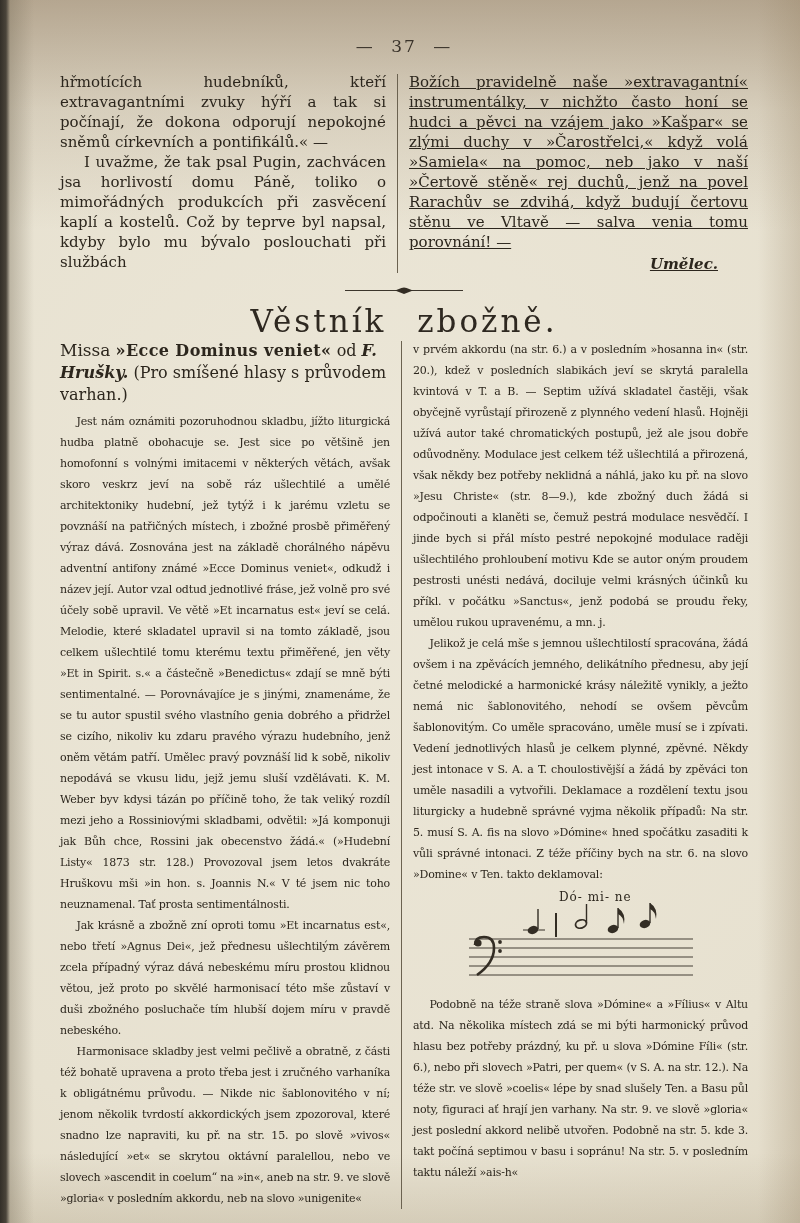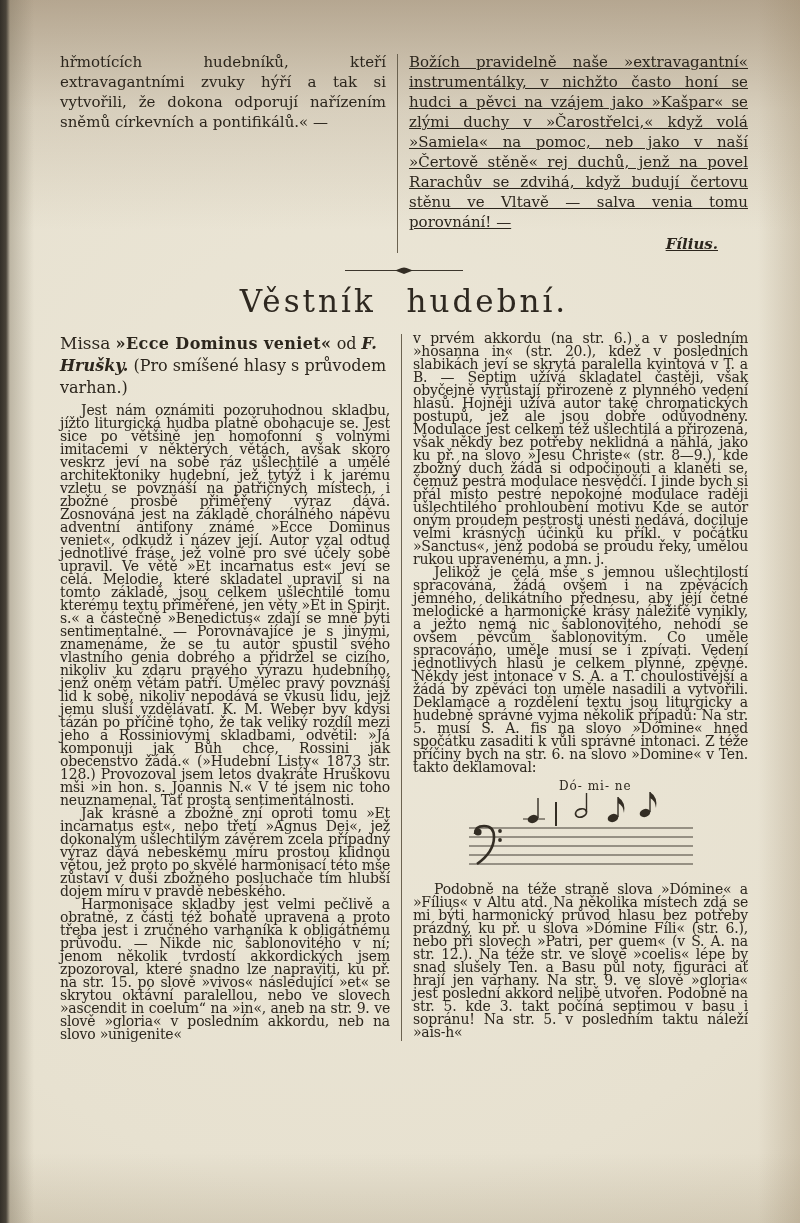--- a/index.html
+++ b/index.html
@@ -44,24 +44,24 @@
     position:absolute;left:50%;top:50%;transform:translate(-50%,-50%);
     width:18px;height:7px;background:#332d24;
     clip-path:polygon(0 50%,50% 0,100% 50%,50% 100%);
   }
 
   
   .bulletin-title{
     margin:8px 0 0;text-align:center;font-weight:normal;
     font-size:31px;letter-spacing:3px;word-spacing:18px;color:#2e2820;
   }
-  .art-cols{margin-top:13px;}
+  .art-cols{}
   .acol-left{width:330px;}
   .acol-right{flex:1;}
-  .ap{margin:0;font-size:14px;line-height:13px;letter-spacing:-0.2px;}
+  .ap{margin:0;font-size:11px;line-height:21px;letter-spacing:-0.2px;}
   .ap.indent{text-indent:1.5em;}
 
   .art-heading{
     margin:0 0 5px;font-weight:normal;text-align:left;
     font-size:16px;line-height:22px;
   }
   .h-lead{font-size:17px;}
   .h-title{font-weight:bold;letter-spacing:.4px;}
   .h-author{font-weight:bold;font-style:italic;}
 
@@ -70,50 +70,52 @@
   .lyrics{padding-left:96px;font-size:12px;letter-spacing:1px;color:#2c261d;white-space:nowrap;}
   .music-figure svg{display:block;margin-top:-3px;}
   .ink{stroke:#332d24;}
   .inkfill{fill:#332d24;}
 </style>
 </head>
 <body>
 
 <div class="page">
 
+  <div class="page-number">— 37 —</div>
 
   <div class="cols top-cols">
     <div class="col tcol-left">
-      <p class="tp">hřmotících hudebníků, kteří extravagantními zvuky hýří a tak si vytvořili, že dokona odporují nařízením sněmů církevních a pontifikálů.« —</p>
+      <p class="tp">hřmotících hudebníků, kteří extravagantními zvuky hýří a tak si počínají, že dokona odporují nepokojné sněmů církevních a pontifikálů.« —</p>
+      <p class="tp indent">I uvažme, že tak psal Pugin, zachvácen jsa horlivostí domu Páně, toliko o mimořádných produkcích při zasvěcení kaplí a kostelů. Což by teprve byl napsal, kdyby bylo mu bývalo poslouchati při službách</p>
     </div>
     <div class="vrule"></div>
     <div class="col tcol-right">
       <p class="tp">Božích pravidelně naše »extravagantní« instrumentálky, v nichžto často honí se hudci a pěvci na vzájem jako »Kašpar« se zlými duchy v »Čarostřelci,« když volá »Samiela« na pomoc, neb jako v naší »Čertově stěně« rej duchů, jenž na povel Rarachův se zdvihá, když budují čertovu stěnu ve Vltavě — salva venia tomu porovnání! —</p>
-      <p class="signature">Fílius.</p>
+      <p class="signature">Umělec.</p>
     </div>
   </div>
 
   <div class="divider">
     <span class="diamond"></span>
   </div>
 
-  <h1 class="bulletin-title">Věstník hudební.</h1>
+  <h1 class="bulletin-title">Věstník zbožně.</h1>
 
   <div class="cols art-cols">
 
     <div class="col acol-left">
       <h2 class="art-heading">
         <span class="h-lead">Missa</span>
         <span class="h-title">»Ecce Dominus veniet«</span>
         <span class="h-od">od</span>
         <span class="h-author">F. Hrušky.</span>
         <span class="h-sub">(Pro smíšené hlasy s průvodem varhan.)</span>
       </h2>
       <p class="ap indent">Jest nám oznámiti pozoruhodnou skladbu, jížto liturgická hudba platně obohacuje se. Jest sice po většině jen homofonní s volnými imitacemi v některých větách, avšak skoro veskrz jeví na sobě ráz ušlechtilé a umělé architektoniky hudební, jež tytýž i k jarému vzletu se povznáší na patřičných místech, i zbožné prosbě přiměřený výraz dává. Zosnována jest na základě chorálného nápěvu adventní antifony známé »Ecce Dominus veniet«, odkudž i název její. Autor vzal odtud jednotlivé fráse, jež volně pro své účely sobě upravil. Ve větě »Et incarnatus est« jeví se celá. Melodie, které skladatel upravil si na tomto základě, jsou celkem ušlechtilé tomu kterému textu přiměřené, jen věty »Et in Spirit. s.« a částečně »Benedictus« zdají se mně býti sentimentalné. — Porovnávajíce je s jinými, znamenáme, že se tu autor spustil svého vlastního genia dobrého a přidržel se cizího, nikoliv ku zdaru pravého výrazu hudebního, jenž oněm větám patří. Umělec pravý povznáší lid k sobě, nikoliv nepodává se vkusu lidu, jejž jemu sluší vzdělávati. K. M. Weber byv kdysi tázán po příčině toho, že tak veliký rozdíl mezi jeho a Rossiniovými skladbami, odvětil: »Já komponuji jak Bůh chce, Rossini jak obecenstvo žádá.« (»Hudební Listy« 1873 str. 128.) Provozoval jsem letos dvakráte Hruškovu mši »in hon. s. Joannis N.« V té jsem nic toho neuznamenal. Tať prosta sentimentálnosti.</p>
-      <p class="ap indent">Jak krásně a zbožně zní oproti tomu »Et incarnatus est«, nebo třetí »Agnus Dei«, jež dokonalým ušlechtilým závěrem zcela případný výraz dává nebeskému míru prostou klidnou větou, jež proto po skvělé harmonisací této mše zůstaví v duši zbožného posluchače tím hlubší dojem míru v pravdě nebeského.</p>
+      <p class="ap indent">Jak krásně a zbožně zní oproti tomu »Et incarnatus est«, nebo třetí »Agnus Dei«, jež přednesu ušlechtilým závěrem zcela případný výraz dává nebeskému míru prostou klidnou větou, jež proto po skvělé harmonisací této mše zůstaví v duši zbožného posluchače tím hlubší dojem míru v pravdě nebeského.</p>
       <p class="ap indent">Harmonisace skladby jest velmi pečlivě a obratně, z části též bohatě upravena a proto třeba jest i zručného varhaníka k obligátnému průvodu. — Nikde nic šablonovitého v ní; jenom několik tvrdostí akkordických jsem zpozoroval, které snadno lze napraviti, ku př. na str. 15. po slově »vivos« následující »et« se skrytou oktávní paralellou, nebo ve slovech »ascendit in coelum“ na »in«, aneb na str. 9. ve slově »gloria« v posledním akkordu, neb na slovo »unigenite«</p>
     </div>
 
     <div class="vrule"></div>
 
     <div class="col acol-right">
       <p class="ap">v prvém akkordu (na str. 6.) a v posledním »hosanna in« (str. 20.), kdež v posledních slabikách jeví se skrytá paralella kvintová v T. a B. — Septim užívá skladatel častěji, však obyčejně vyrůstají přirozeně z plynného vedení hlasů. Hojněji užívá autor také chromatických postupů, jež ale jsou dobře odůvodněny. Modulace jest celkem též ušlechtilá a přirozená, však někdy bez potřeby neklidná a náhlá, jako ku př. na slovo »Jesu Christe« (str. 8—9.), kde zbožný duch žádá si odpočinouti a klaněti se, čemuž pestrá modulace nesvědčí. I jinde bych si přál místo pestré nepokojné modulace raději ušlechtilého prohloubení motivu Kde se autor oným proudem pestrosti unésti nedává, dociluje velmi krásných účinků ku příkl. v počátku »Sanctus«, jenž podobá se proudu řeky, umělou rukou upravenému, a mn. j.</p>
       <p class="ap indent">Jelikož je celá mše s jemnou ušlechtilostí spracována, žádá ovšem i na zpěvácích jemného, delikátního přednesu, aby její četné melodické a harmonické krásy náležitě vynikly, a ježto nemá nic šablonovitého, nehodí se ovšem pěvcům šablonovitým. Co uměle spracováno, uměle musí se i zpívati. Vedení jednotlivých hlasů je celkem plynné, zpěvné. Někdy jest intonace v S. A. a T. choulostivější a žádá by zpěváci ton uměle nasadili a vytvořili. Deklamace a rozdělení textu jsou liturgicky a hudebně správné vyjma několik případů: Na str. 5. musí S. A. fis na slovo »Dómine« hned spočátku zasaditi k vůli správné intonaci. Z téže příčiny bych na str. 6. na slovo »Domine« v Ten. takto deklamoval:</p>
 
       <figure class="music-figure">

